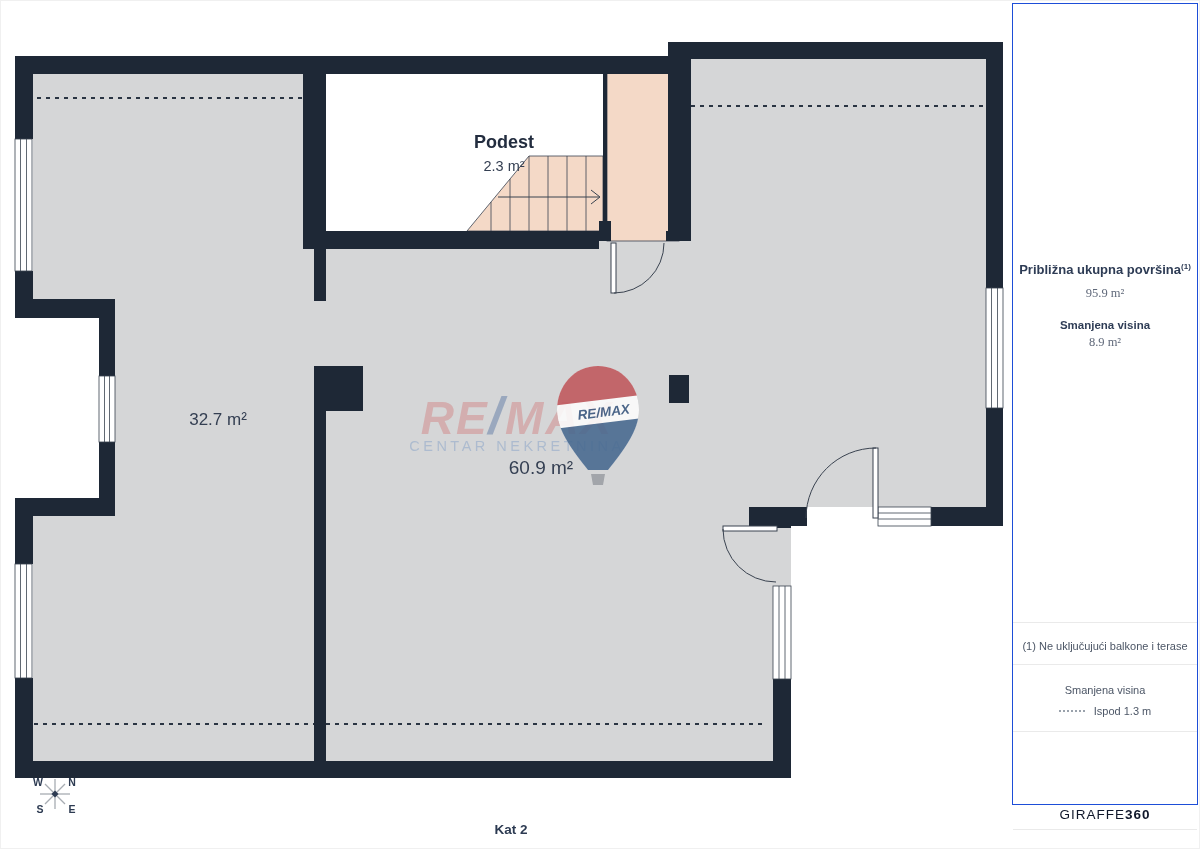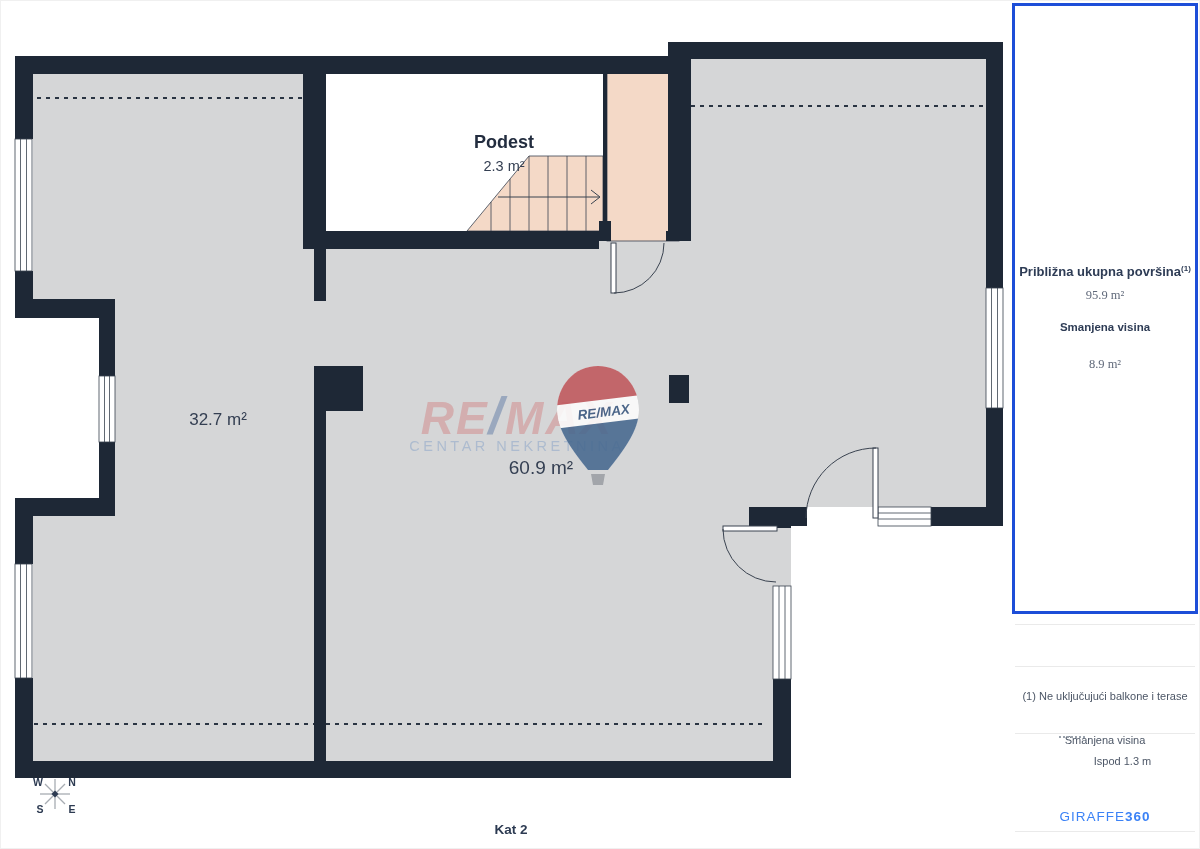--- a/index.html
+++ b/index.html
@@ -2,33 +2,33 @@
 <html><head>
 <meta charset="utf-8">
 <style>
   html,body{margin:0;padding:0;background:#fff;}
   body{font-family:"Liberation Sans",sans-serif;}
   #stage{position:relative;width:1200px;height:849px;background:#ffffff;border:1px solid #f0f0f0;box-sizing:border-box;overflow:hidden;}
   #plan-svg{position:absolute;left:0;top:0;}
   svg text{font-family:"Liberation Sans",sans-serif;}
 
   
-  .sidebar{position:absolute;left:1011px;top:2px;width:186px;height:611px;
-           background:#ffffff;border:3px solid #1d4ed8;box-sizing:border-box;}
+  .sidebar{position:absolute;left:1011px;top:2px;width:186px;height:802px;
+           background:#ffffff;border:1px solid #1d4ed8;box-sizing:border-box;}
   .sidebar .divider{position:absolute;left:0;width:100%;height:0;border-top:1px solid #eaeaea;}
   .sb-center{position:absolute;left:0;width:100%;text-align:center;}
   .sb-title{font-size:13px;font-weight:bold;color:#2e3c55;}
   .sb-title sup{font-size:8px;}
   .sb-value{font-size:12.5px;color:#60697a;font-family:Liberation Serif, serif;}
   .sb-sub{font-size:11.5px;font-weight:bold;color:#2e3c55;}
-  .sb-note{font-size:11px;color:#4c5666;margin-top:48px;}
+  .sb-note{font-size:11px;color:#4c5666;}
   .legend-row{display:flex;align-items:center;justify-content:center;gap:9px;}
   .legend-dash{display:inline-block;width:26px;height:0;border-top:2px dotted #9aa2ac;}
   .disclaimer div{font-size:11px;line-height:15px;color:#5a636e;}
-  .giraffe{font-size:13.5px;letter-spacing:1px;color:#3b82f6;}
+  .giraffe{font-size:13.5px;letter-spacing:1px;color:#0f172a;}
   .giraffe b{font-weight:bold;}
 </style>
 </head>
 <body>
 
 <div id="stage">
 
   <svg id="plan-svg" width="1010" height="849" viewBox="0 0 1010 849">
 
     <defs>
@@ -186,21 +186,21 @@
       </g>
     </g>
   </svg>
 
   <div class="sidebar">
 
     <div class="sb-center" style="top:258px;">
       <div class="sb-title"><span>Približna ukupna površina</span><sup>(1)</sup></div>
       <div class="sb-value" style="margin-top:9px;">95.9 m²</div>
       <div class="sb-sub" style="margin-top:18px;">Smanjena visina</div>
-      <div class="sb-value" style="margin-top:24px;">8.9 m²</div>
+      <div class="sb-value" style="margin-top:4px;">8.9 m²</div>
     </div>
 
     <div class="divider" style="top:618px;"></div>
 
     <div class="sb-center sb-note" style="top:636px;">(1) Ne uključujući balkone i terase</div>
 
     <div class="divider" style="top:660px;"></div>
 
     <div class="sb-center sb-note" style="top:680px;">Smanjena visina</div>
     <div class="sb-center legend-row" style="top:701px;">

